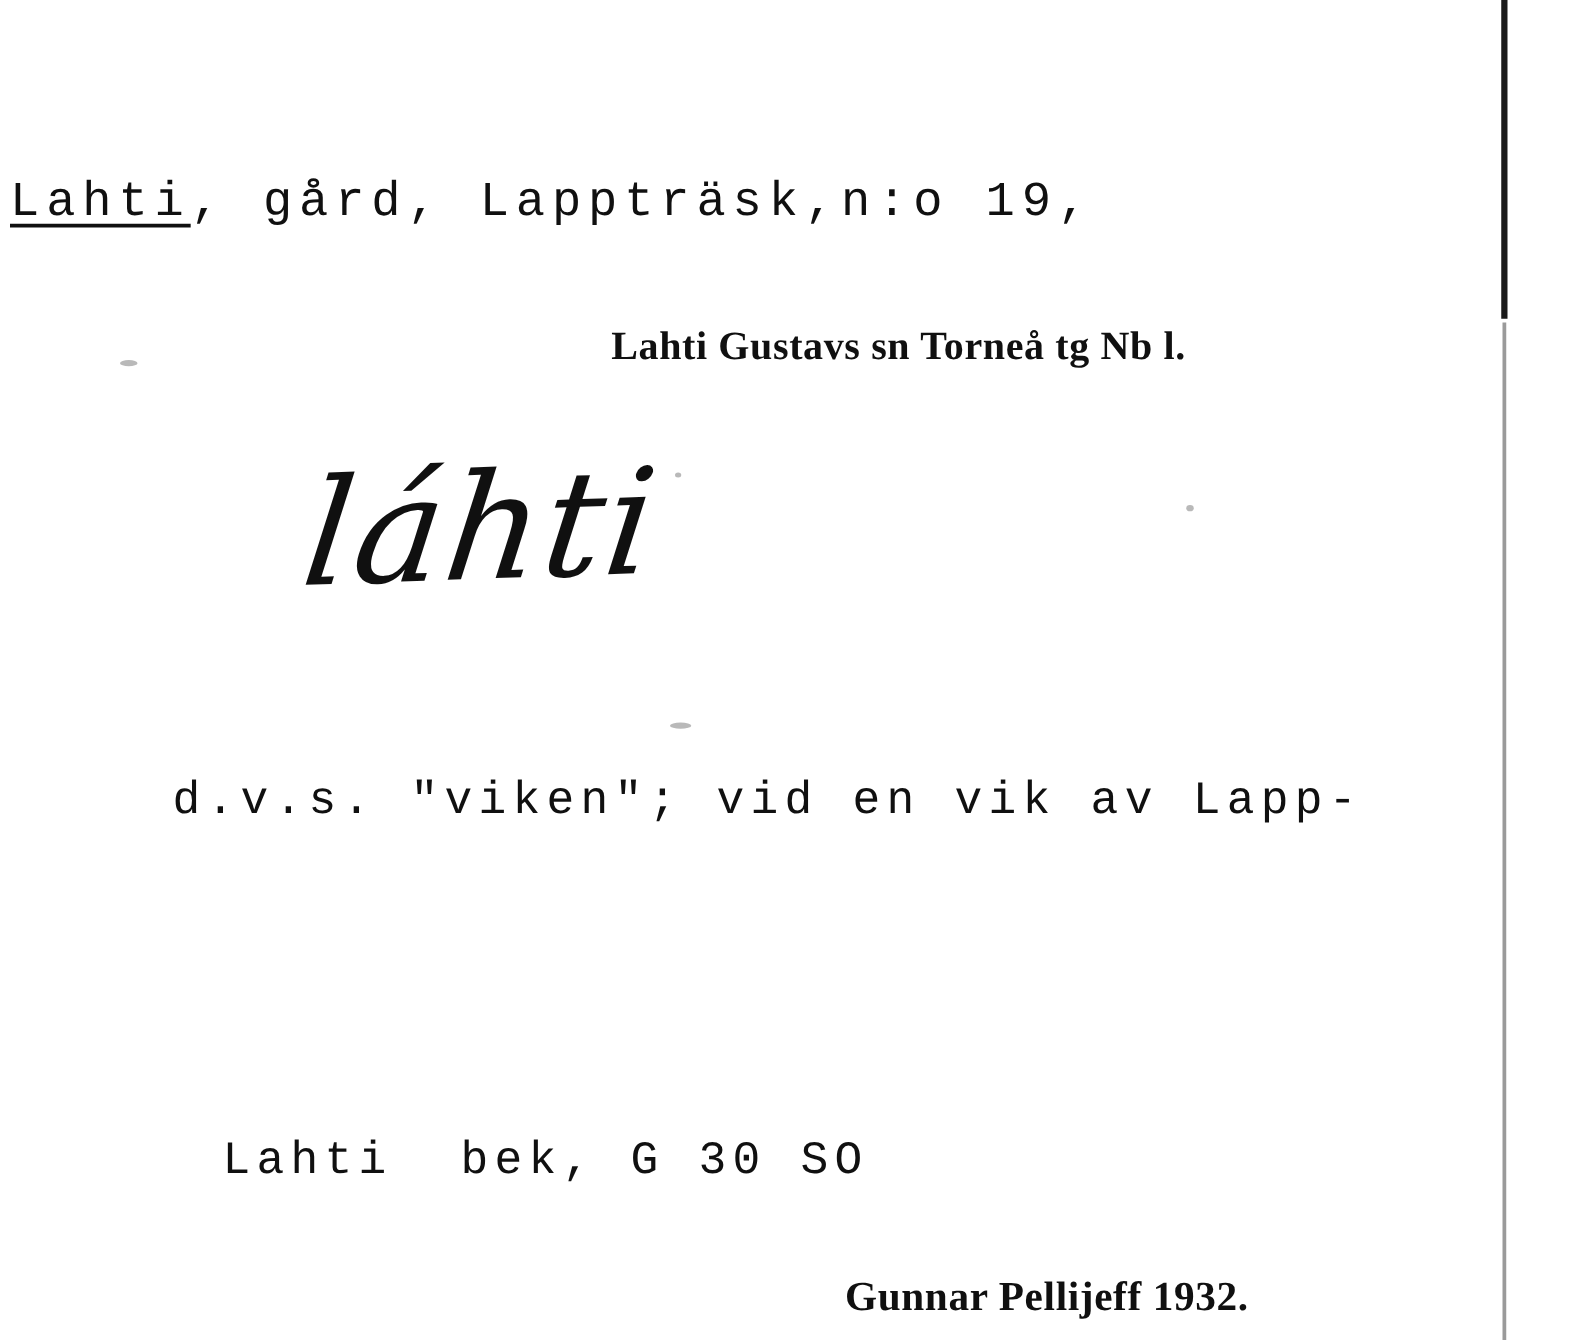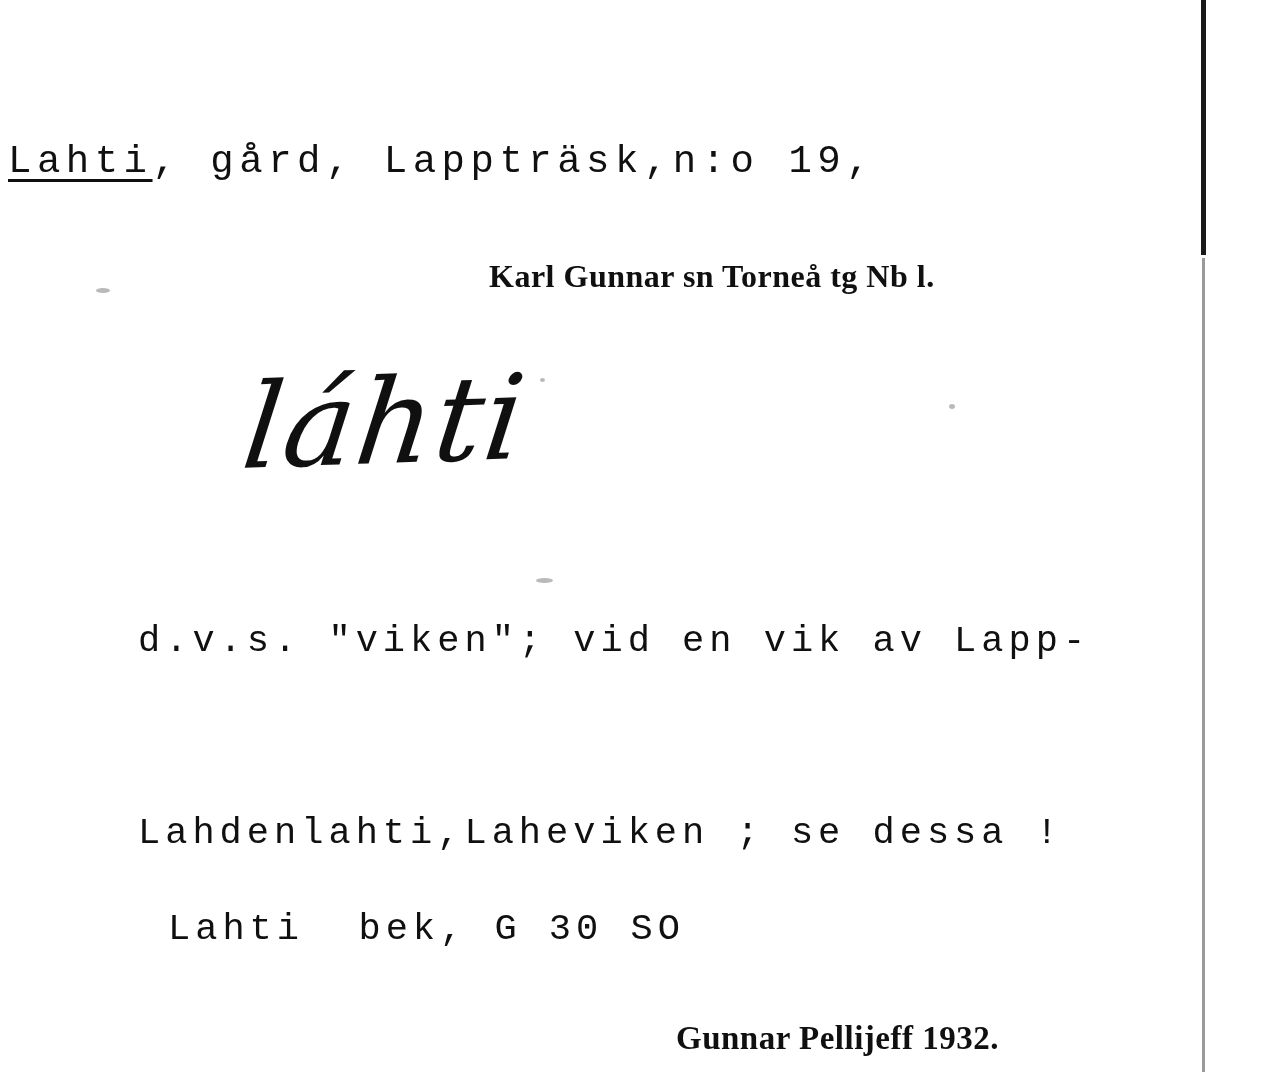--- a/index.html
+++ b/index.html
@@ -80,21 +80,21 @@
   
   .body-line {
     position: absolute;
     font-size: 37px;
     letter-spacing: 5px;
     white-space: pre;
   }
   .l1 { left: 138px; top: 620px; }
   .l2 { left: 138px; top: 716px; }
   .l3 { left: 138px; top: 812px; }
-  .l4 { left: 168px; top: 908px; }
+  .l4 { left: 178px; top: 908px; }
 
   
   .collector {
     position: absolute;
     left: 676px;
     top: 1020px;
     font-family: "Liberation Serif", "DejaVu Serif", serif;
     font-weight: bold;
     font-size: 33px;
     letter-spacing: 0.5px;
@@ -120,23 +120,22 @@
   <div class="edge-dark"></div>
   <div class="edge-light"></div>
 
   <div class="speck s1"></div>
   <div class="speck s2"></div>
   <div class="speck s3"></div>
   <div class="speck s4"></div>
 
   <div class="headline"><span class="underlined">Lahti</span><span>, gård, Lappträsk,n:o 19,</span></div>
 
-  <div class="informant">Karl Gunnar sn Torneå tg Nb l.</div>
+  <div class="informant">Lahti Gustavs sn Torneå tg Nb l.</div>
 
   <div class="handwriting">láhti</div>
 
   <div class="body-line l1">d.v.s. "viken"; vid en vik av Lapp-</div>
-  <div class="body-line l3">Lahdenlahti,Laheviken ; se dessa !</div>
   <div class="body-line l4">Lahti  bek, G 30 SO</div>
 
   <div class="collector">Gunnar Pellijeff 1932.</div>
 
 </div>
 
 </body></html>

